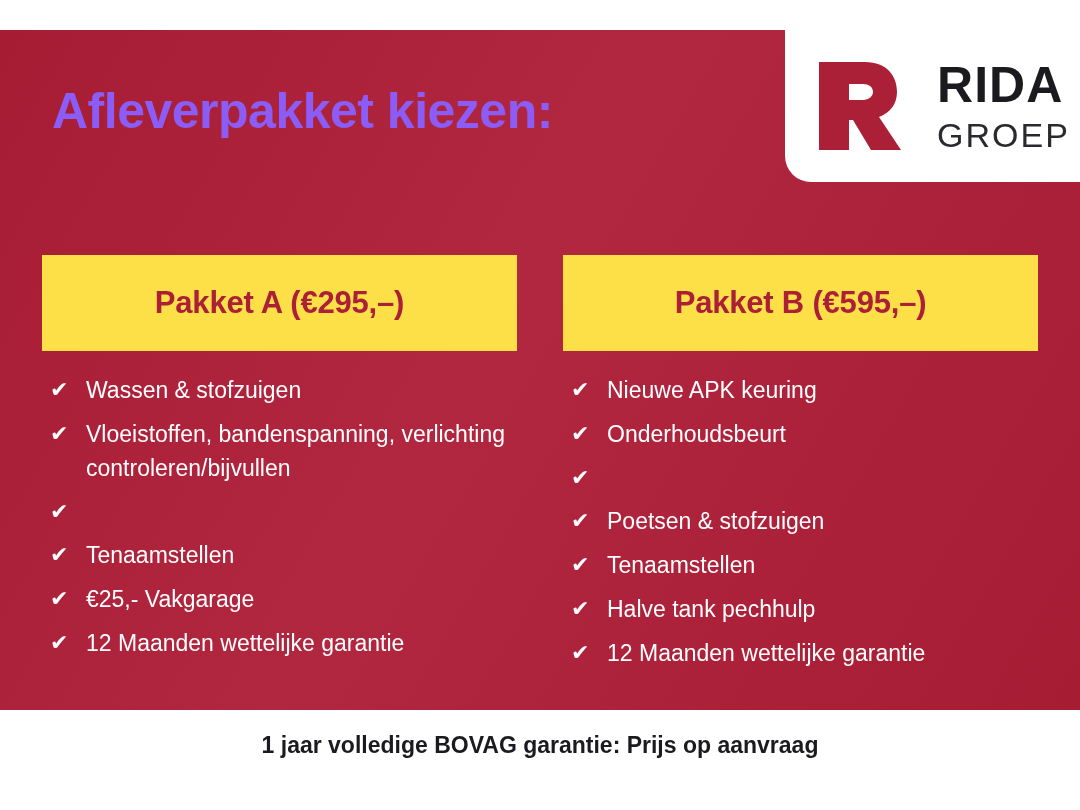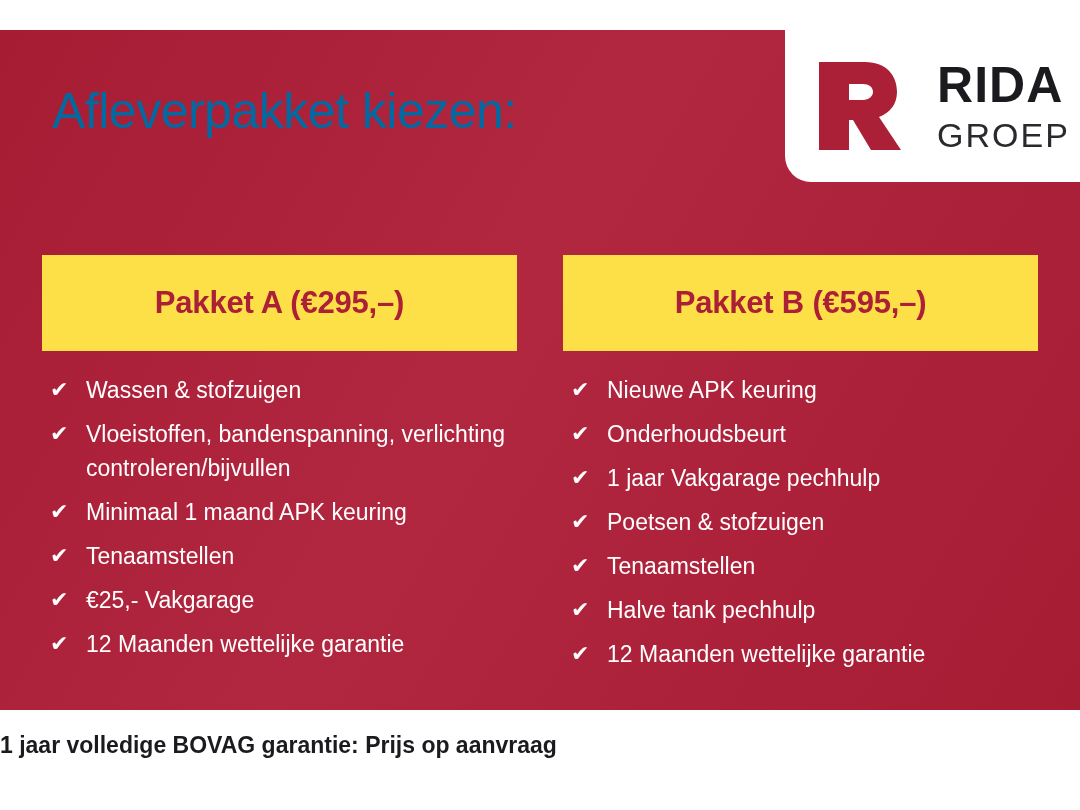--- a/index.html
+++ b/index.html
@@ -72,22 +72,22 @@
     margin-top: 8px;
     color: #2a2a2e;
   }
 
   
   .heading {
     position: absolute;
     left: 52px;
     top: 82px;
     font-size: 50px;
-    font-weight: normal;
-    color: #0369a1;
+    font-weight: bold;
+    color: #8b5cf6;
     letter-spacing: -0.5px;
   }
 
   
   .columns {
     position: absolute;
     left: 42px;
     top: 255px;
     width: 996px;
     display: flex;
@@ -136,21 +136,21 @@
   
   .footer {
     position: absolute;
     left: 0;
     top: 710px;
     width: 1080px;
     height: 100px;
     background: #ffffff;
     display: flex;
     align-items: flex-start;
-    justify-content: flex-start;
+    justify-content: center;
     padding-top: 22px;
     box-sizing: border-box;
   }
   .footer-text {
     color: #1b1b1f;
     font-size: 23px;
     font-weight: bold;
   }
 </style>
 </head>
@@ -182,21 +182,20 @@
         <li class="feature">
           <span class="check">✔</span>
           <span class="feature-text">Wassen &amp; stofzuigen</span>
         </li>
         <li class="feature">
           <span class="check">✔</span>
           <span class="feature-text">Vloeistoffen, bandenspanning, verlichting controleren/bijvullen</span>
         </li>
         <li class="feature">
           <span class="check">✔</span>
-          <span class="feature-text">Minimaal 1 maand APK keuring</span>
         </li>
         <li class="feature">
           <span class="check">✔</span>
           <span class="feature-text">Tenaamstellen</span>
         </li>
         <li class="feature">
           <span class="check">✔</span>
           <span class="feature-text">€25,- Vakgarage</span>
         </li>
         <li class="feature">
@@ -212,21 +211,20 @@
         <li class="feature">
           <span class="check">✔</span>
           <span class="feature-text">Nieuwe APK keuring</span>
         </li>
         <li class="feature">
           <span class="check">✔</span>
           <span class="feature-text">Onderhoudsbeurt</span>
         </li>
         <li class="feature">
           <span class="check">✔</span>
-          <span class="feature-text">1 jaar Vakgarage pechhulp</span>
         </li>
         <li class="feature">
           <span class="check">✔</span>
           <span class="feature-text">Poetsen &amp; stofzuigen</span>
         </li>
         <li class="feature">
           <span class="check">✔</span>
           <span class="feature-text">Tenaamstellen</span>
         </li>
         <li class="feature">

